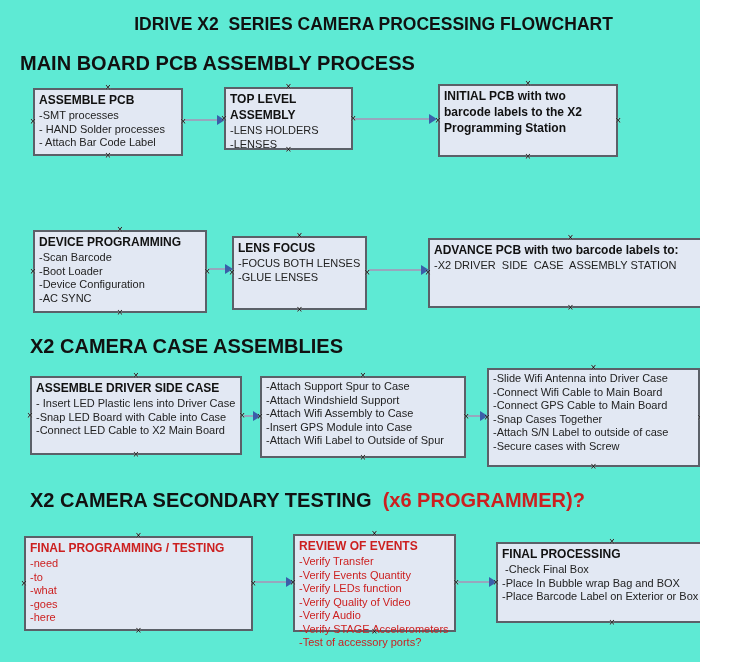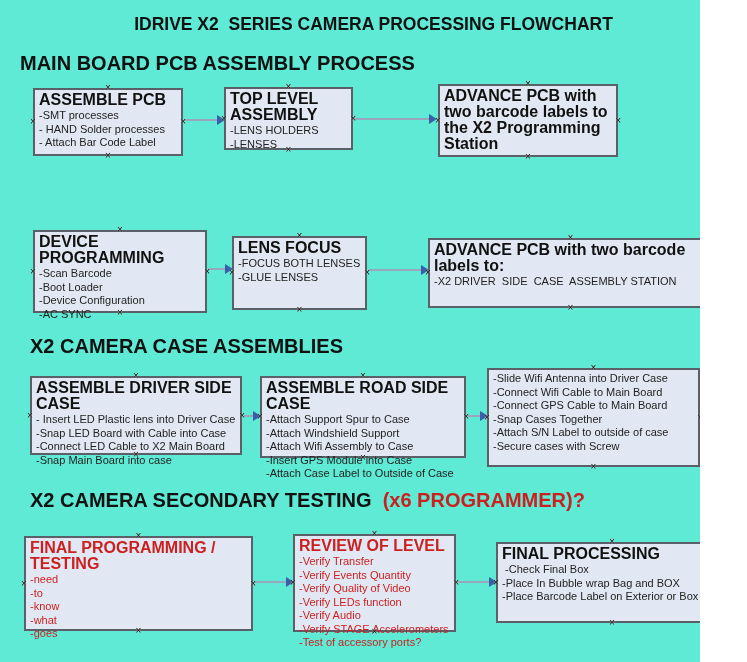--- a/index.html
+++ b/index.html
@@ -3,21 +3,21 @@
 <meta charset="utf-8">
 <style>
   html,body{margin:0;padding:0;background:#fff;font-family:"Liberation Sans",sans-serif;}
   .canvas{position:relative;width:700px;height:662px;background:#5eead4;overflow:hidden;}
   .page-title{position:absolute;top:14px;left:0;width:747px;text-align:center;
     font-weight:bold;font-size:17.5px;color:#111;white-space:pre;}
   .sec-heading{position:absolute;font-weight:bold;font-size:20px;color:#111;white-space:pre;}
   .sec-heading .red-part{color:#cc1f1f;}
   .box{position:absolute;background:#e2e8f3;border:2px solid #5b6068;box-sizing:border-box;
     padding:2px 3px 0 4px;}
-  .box-title{font-weight:bold;font-size:16px;line-height:16px;color:#111;margin-bottom:1px;}
+  .box-title{font-weight:bold;font-size:12px;line-height:16px;color:#111;margin-bottom:1px;}
   .box ul{margin:0;padding:0;list-style:none;}
   .box li{font-size:11px;line-height:13.5px;color:#222;white-space:pre;}
   .box.red .box-title,.box.red li{color:#cc1f1f;}
   .handle{position:absolute;font-size:10px;line-height:8px;color:#000;
     text-shadow:0 0 1px #fff;z-index:3;}
   .h-t{top:-6px;left:50%;transform:translateX(-50%);}
   .h-b{bottom:-6px;left:50%;transform:translateX(-50%);}
   .h-l{left:-5px;top:50%;transform:translateY(-50%);}
   .h-r{right:-5px;top:50%;transform:translateY(-50%);}
   .arrow{position:absolute;height:2px;background:#97a6bd;}
@@ -56,21 +56,21 @@
         <li>-LENS HOLDERS</li>
         <li>-LENSES</li>
       </ul>
   </div>
 
   <div class="box" style="left:438px;top:84px;width:180px;height:73px;">
     <span class="handle h-t">×</span>
     <span class="handle h-b">×</span>
     <span class="handle h-l">×</span>
     <span class="handle h-r">×</span>
-    <div class="box-title">ADVANCE PCB with two barcode labels to the X2 Programming Station</div>
+    <div class="box-title">INITIAL PCB with two barcode labels to the X2 Programming Station</div>
     <ul></ul>
   </div>
 
   <div class="arrow" style="left:184px;top:119px;width:33px;">
       <span class="head"></span>
     </div>
   <div class="arrow" style="left:354px;top:118px;width:75px;">
       <span class="head"></span>
     </div>
 
@@ -124,36 +124,34 @@
   <div class="box" style="left:30px;top:376px;width:212px;height:79px;">
     <span class="handle h-t">×</span>
     <span class="handle h-b">×</span>
     <span class="handle h-l">×</span>
     <span class="handle h-r">×</span>
     <div class="box-title">ASSEMBLE DRIVER SIDE CASE</div>
     <ul>
         <li>- Insert LED Plastic lens into Driver Case</li>
         <li>-Snap LED Board with Cable into Case</li>
         <li>-Connect LED Cable to X2 Main Board</li>
-        <li>-Snap Main Board into case</li>
       </ul>
   </div>
 
   <div class="box" style="left:260px;top:376px;width:206px;height:82px;">
     <span class="handle h-t">×</span>
     <span class="handle h-b">×</span>
     <span class="handle h-l">×</span>
     <span class="handle h-r">×</span>
-    <div class="box-title">ASSEMBLE ROAD SIDE CASE</div>
     <ul>
         <li>-Attach Support Spur to Case</li>
         <li>-Attach Windshield Support</li>
         <li>-Attach Wifi Assembly to Case</li>
         <li>-Insert GPS Module into Case</li>
-        <li>-Attach Case Label to Outside of Case</li>
+        <li>-Attach Wifi Label to Outside of Spur</li>
       </ul>
   </div>
 
   <div class="box" style="left:487px;top:368px;width:213px;height:99px;">
     <span class="handle h-t">×</span>
     <span class="handle h-b">×</span>
     <span class="handle h-l">×</span>
     <span class="handle h-r">×</span>
     <ul>
         <li>-Slide Wifi Antenna into Driver Case</li>
@@ -176,37 +174,37 @@
 
   <div class="box red" style="left:24px;top:536px;width:229px;height:95px;">
     <span class="handle h-t">×</span>
     <span class="handle h-b">×</span>
     <span class="handle h-l">×</span>
     <span class="handle h-r">×</span>
     <div class="box-title">FINAL PROGRAMMING / TESTING</div>
     <ul>
         <li>-need</li>
         <li>-to</li>
-        <li>-know</li>
         <li>-what</li>
         <li>-goes</li>
+        <li>-here</li>
       </ul>
   </div>
 
   <div class="box red" style="left:293px;top:534px;width:163px;height:98px;">
     <span class="handle h-t">×</span>
     <span class="handle h-b">×</span>
     <span class="handle h-l">×</span>
     <span class="handle h-r">×</span>
-    <div class="box-title">REVIEW OF LEVEL</div>
+    <div class="box-title">REVIEW OF EVENTS</div>
     <ul>
         <li>-Verify Transfer</li>
         <li>-Verify Events Quantity</li>
+        <li>-Verify LEDs function</li>
         <li>-Verify Quality of Video</li>
-        <li>-Verify LEDs function</li>
         <li>-Verify Audio</li>
         <li>-Verify STAGE Accelerometers</li>
         <li>-Test of accessory ports?</li>
       </ul>
   </div>
 
   <div class="box" style="left:496px;top:542px;width:232px;height:81px;">
     <span class="handle h-t">×</span>
     <span class="handle h-b">×</span>
     <span class="handle h-l">×</span>

